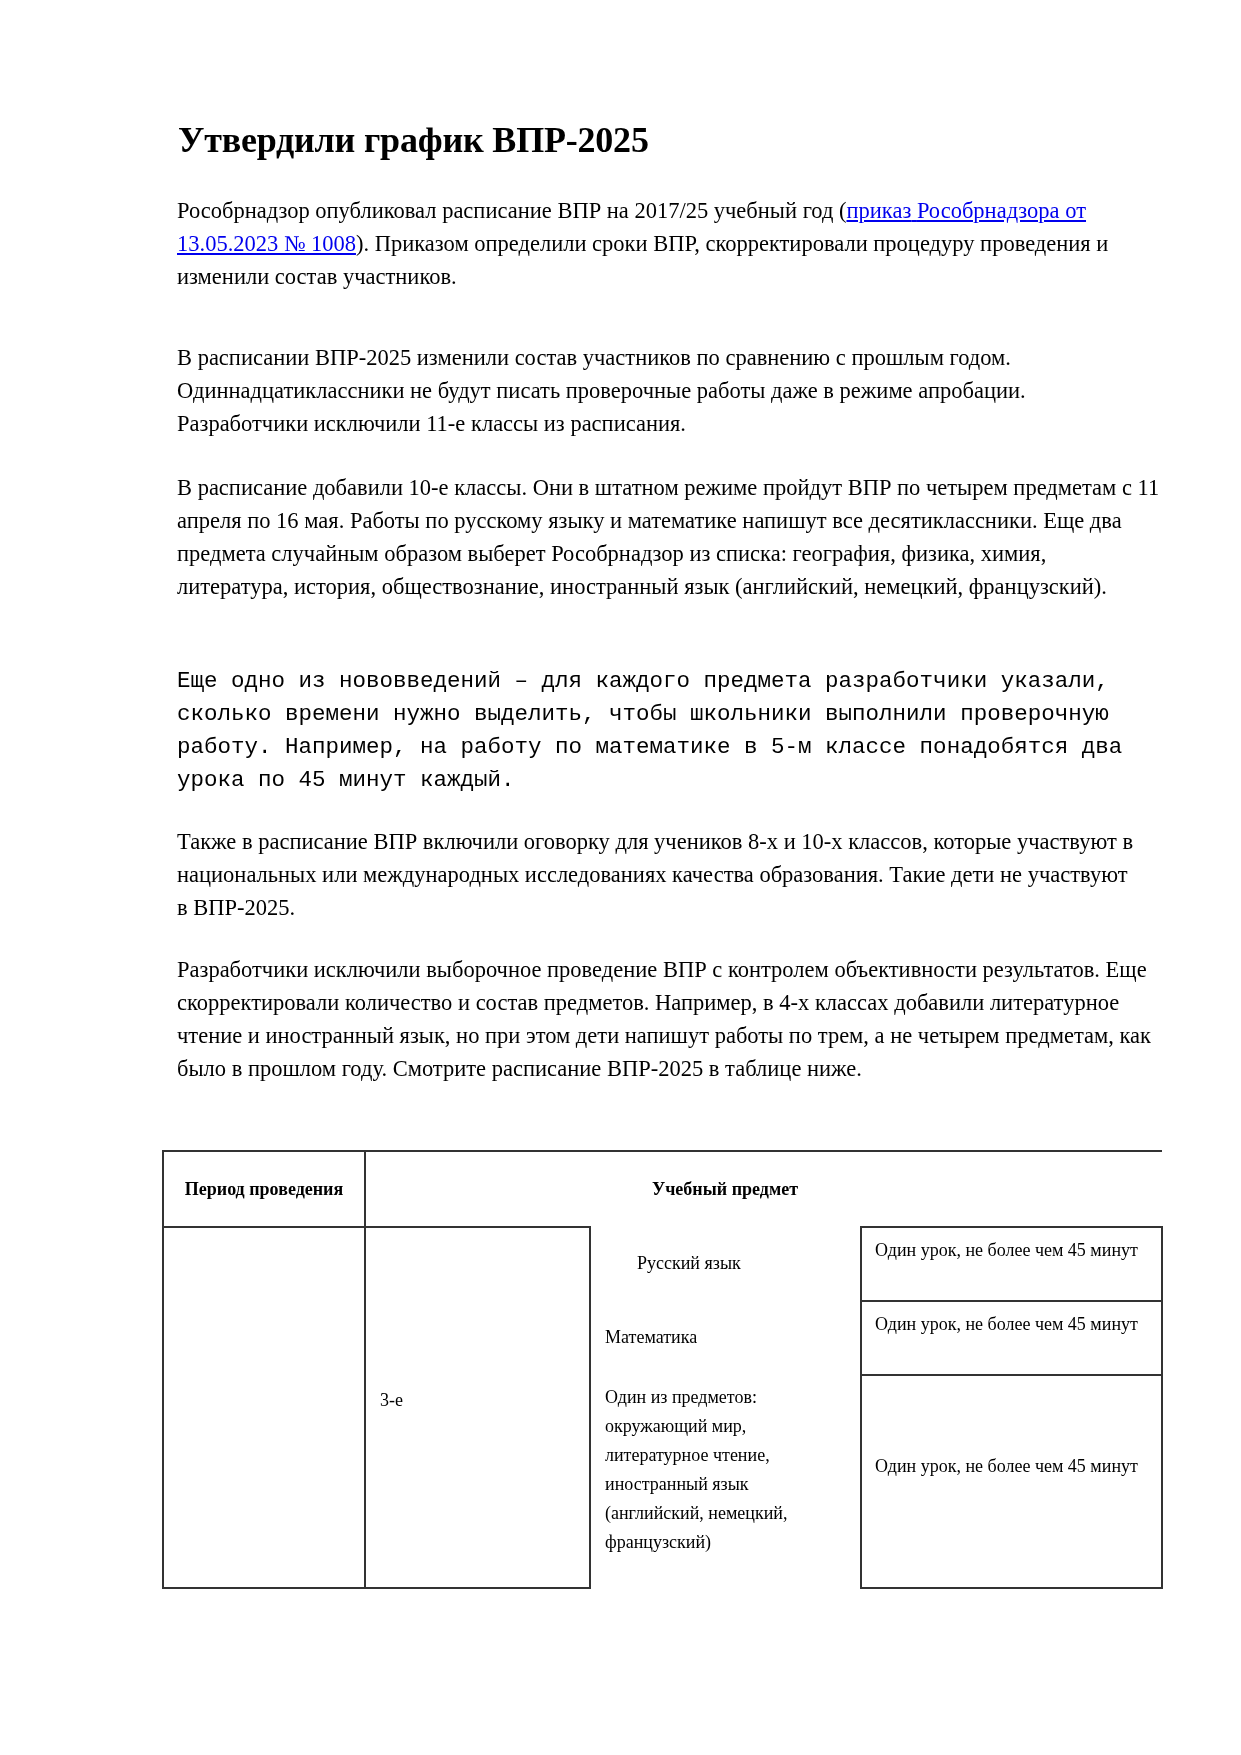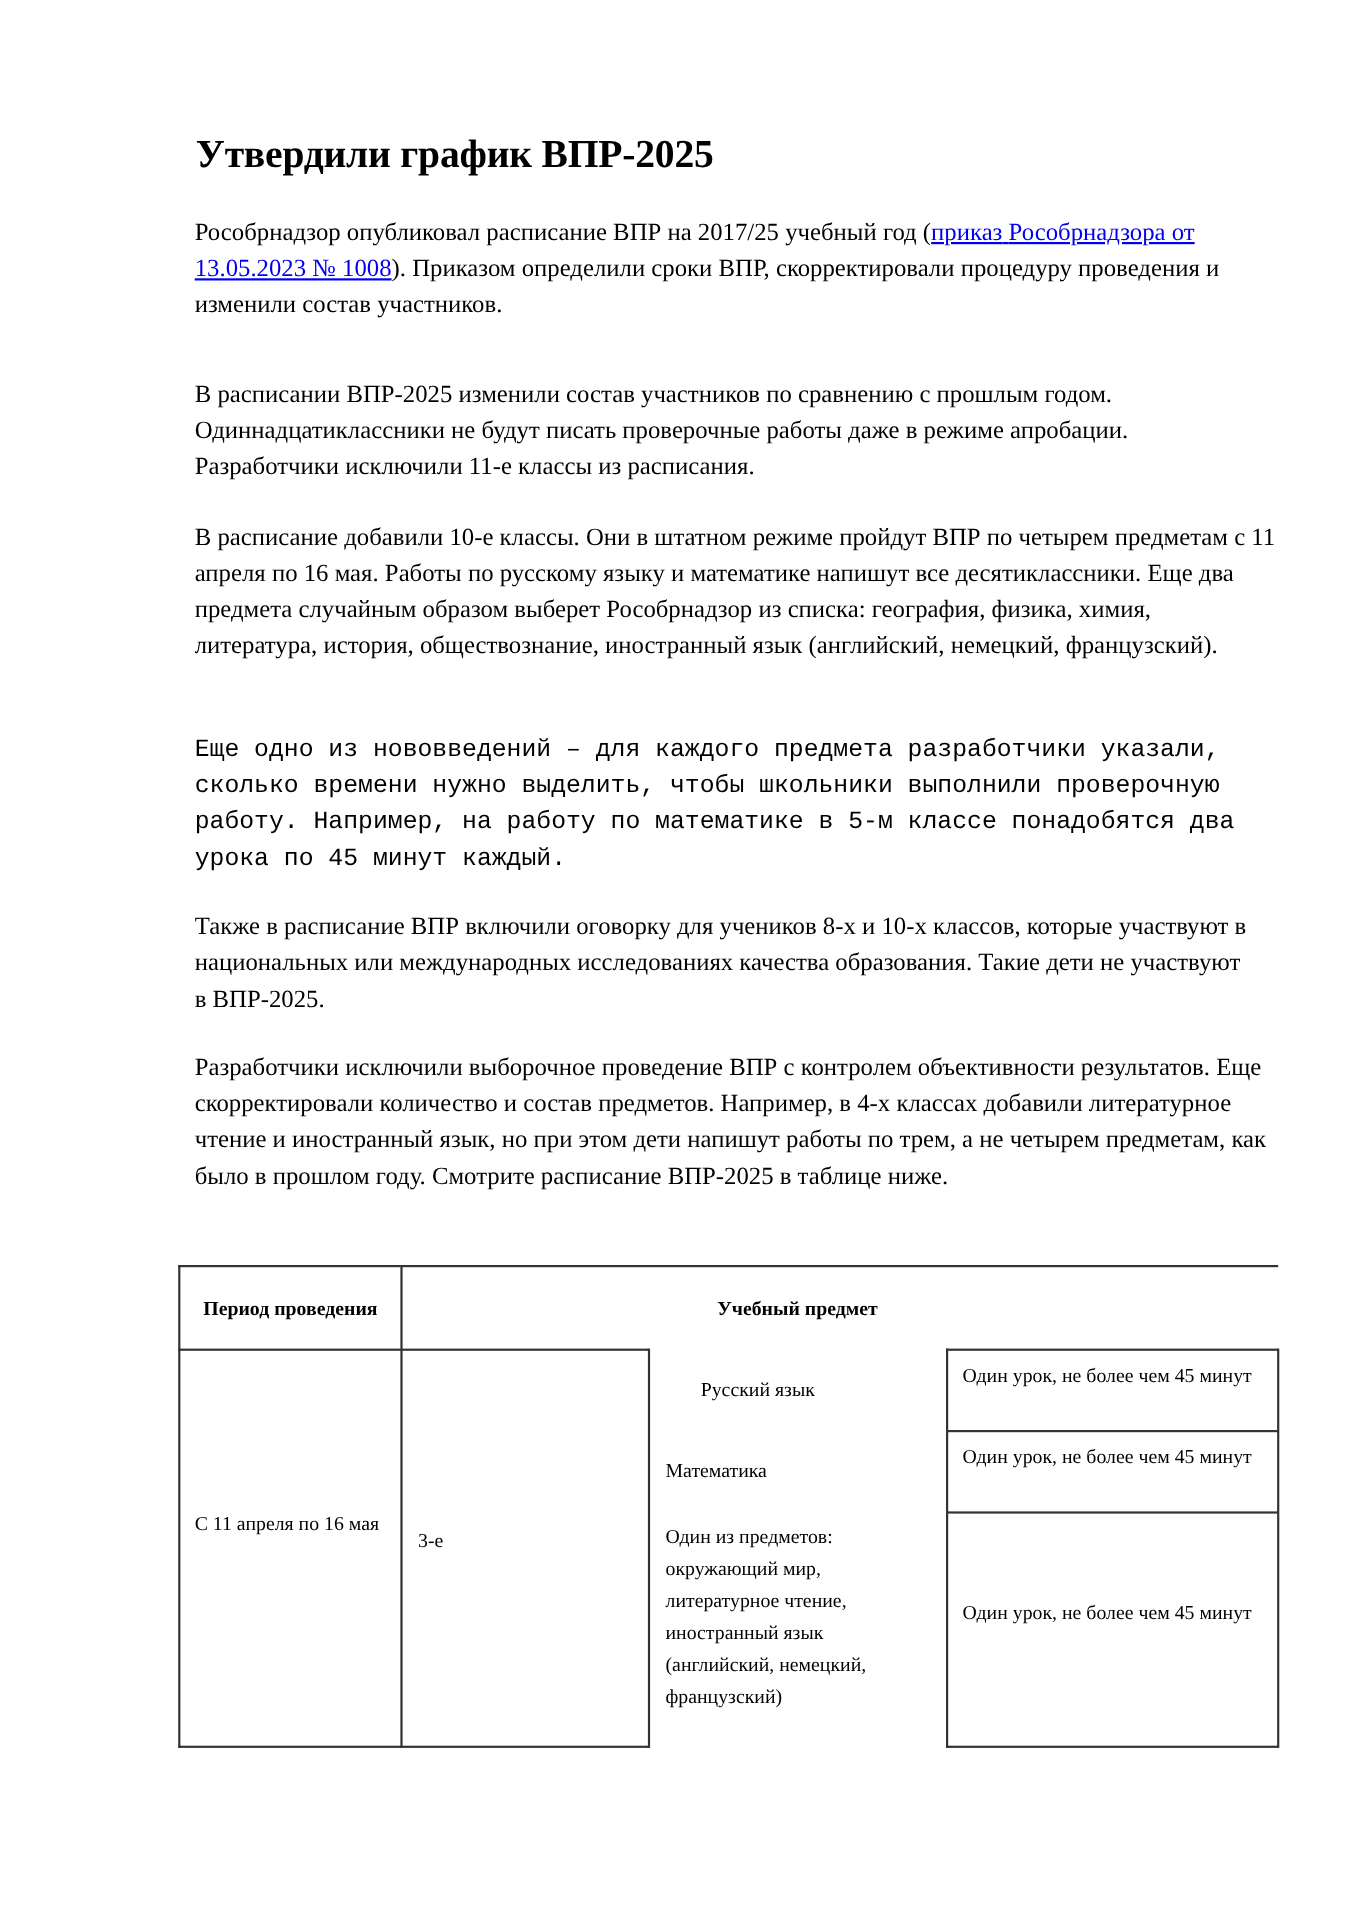--- a/index.html
+++ b/index.html
@@ -55,21 +55,20 @@
 
   <div class="ln" style="left:0; top:0; width:1.5px; height:439px;"></div>
   <div class="ln" style="left:202px; top:0; width:1.5px; height:439px;"></div>
   <div class="ln" style="left:427px; top:76px; width:1.5px; height:363px;"></div>
   <div class="ln" style="left:698px; top:76px; width:1.5px; height:363px;"></div>
   <div class="ln" style="left:999px; top:76px; width:1.5px; height:363px;"></div>
 
   <div class="cell hdr" style="left:2px; top:2px; width:200px; height:74px;">Период проведения</div>
   <div class="cell hdr" style="left:428px; top:2px; width:270px; height:74px;">Учебный предмет</div>
 
-  <div class="cell" style="left:15px; top:221px; width:170px;">С 11 апреля по 16 мая</div>
   <div class="cell" style="left:218px; top:236px; width:190px;">3-е</div>
 
   <div class="cell" style="left:443px; top:99px; width:245px;margin-left:32px;">Русский язык</div>
   <div class="cell" style="left:443px; top:173px; width:245px;">Математика</div>
   <div class="cell" style="left:443px; top:233px; width:235px;">Один из предметов: окружающий мир, литературное чтение, иностранный язык (английский, немецкий, французский)</div>
 
   <div class="cell" style="left:713px; top:86px; width:270px;">Один урок, не более чем 45 минут</div>
   <div class="cell" style="left:713px; top:160px; width:270px;">Один урок, не более чем 45 минут</div>
   <div class="cell" style="left:713px; top:302px; width:270px;">Один урок, не более чем 45 минут</div>
 </div>

